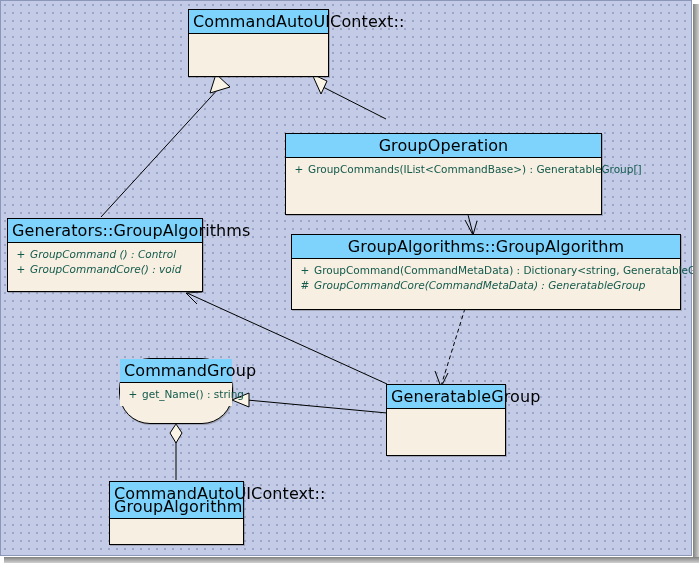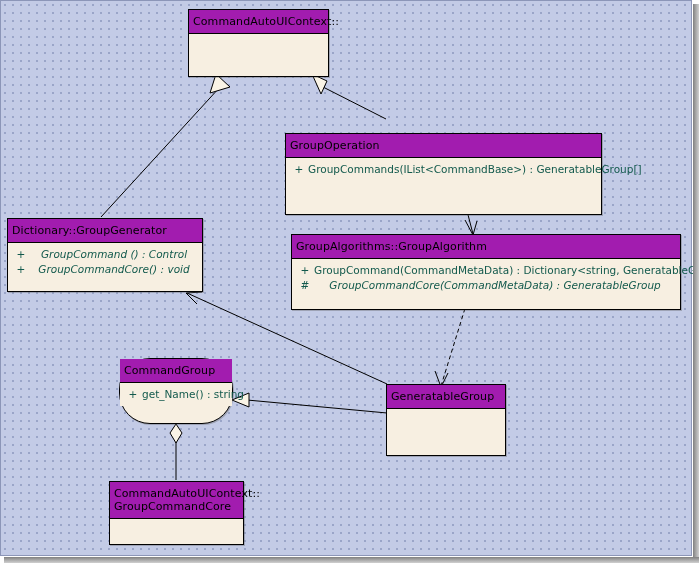--- a/index.html
+++ b/index.html
@@ -35,28 +35,28 @@
     pointer-events:none;
   }
   .uml-class{
     position:absolute;
     background:#f7efe1;
     border:1px solid #000;
     box-sizing:border-box;
     box-shadow:1px 1px 0 rgba(90,90,90,.35);
   }
   .uml-header{
-    text-align:left;
+    text-align:center;
     color:#000;
-    font-size:11px;
+    font-size:16px;
     line-height:13px;
     padding:5px 4px 5px 4px;
     box-sizing:border-box;
     letter-spacing:.1px;
-    background:#a21caf;
+    background:#7dd3fc;
   }
   .uml-divider{height:1px;background:#000;font-size:0;line-height:0;}
   .uml-body{
     padding:4px 2px 4px 2px;
     box-sizing:border-box;
     background:#f7efe1;
   }
   .uml-member{
     display:flex;
     align-items:baseline;
@@ -66,21 +66,21 @@
     white-space:nowrap;
     padding:0 2px;
   }
   .uml-vis{
     display:inline-block;
     width:18px;
     text-align:center;
     flex:0 0 18px;
     color:#12594c;
   }
-  .uml-sig{flex:1 1 auto;text-align:center;}
+  .uml-sig{flex:1 1 auto;}
   .uml-member.abstract .uml-sig{font-style:italic;}
   .uml-body.empty{min-height:1px;}
 </style>
 </head>
 <body>
 
 <div id="canvas">
 
   <div id="diagram-surface">
 
@@ -138,21 +138,21 @@
       <div class="uml-body">
         <div class="uml-member">
           <span class="uml-vis">+</span>
           <span class="uml-sig">GroupCommands(IList&lt;CommandBase&gt;) : GeneratableGroup[]</span>
         </div>
       </div>
     </div>
 
     <div class="uml-class" style="left:6px;top:217px;width:196px;height:74px;">
       <div class="uml-header">
-        <div>Dictionary::GroupGenerator</div>
+        <div>Generators::GroupAlgorithms</div>
       </div>
       <div class="uml-divider"></div>
       <div class="uml-body">
         <div class="uml-member abstract">
           <span class="uml-vis">+</span>
           <span class="uml-sig">GroupCommand () : Control</span>
         </div>
         <div class="uml-member abstract">
           <span class="uml-vis">+</span>
           <span class="uml-sig">GroupCommandCore() : void</span>
@@ -194,21 +194,21 @@
       <div class="uml-header">
         <div>GeneratableGroup</div>
       </div>
       <div class="uml-divider"></div>
       <div class="uml-body empty"></div>
     </div>
 
     <div class="uml-class" style="left:108px;top:480px;width:135px;height:64px;">
       <div class="uml-header">
         <div>CommandAutoUIContext::</div>
-        <div>GroupCommandCore</div>
+        <div>GroupAlgorithm</div>
       </div>
       <div class="uml-divider"></div>
       <div class="uml-body empty"></div>
     </div>
 
   </div>
 
   <div id="shadow-right"></div>
   <div id="shadow-bottom"></div>
 </div>

